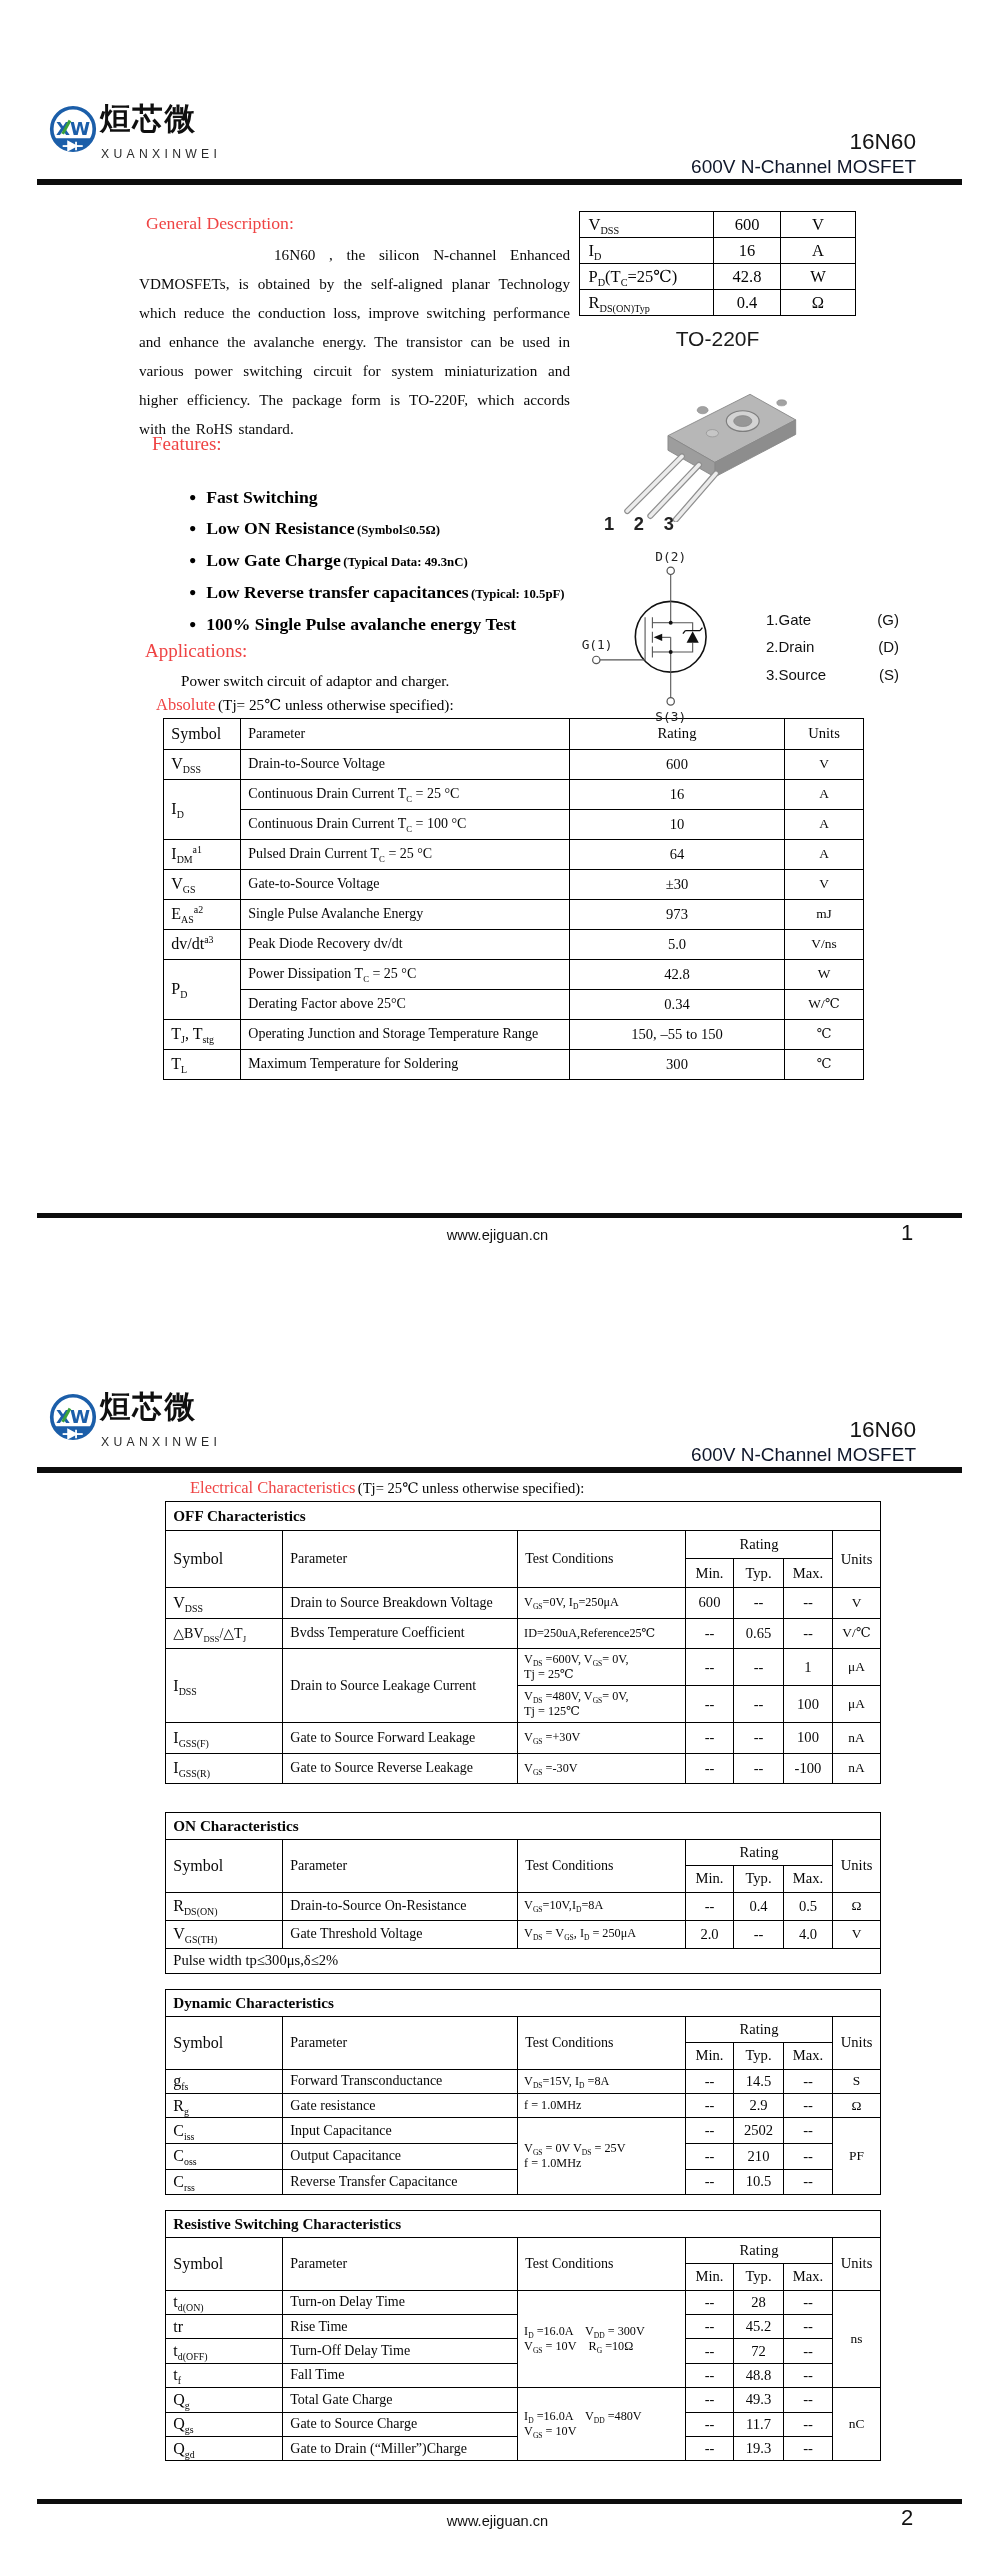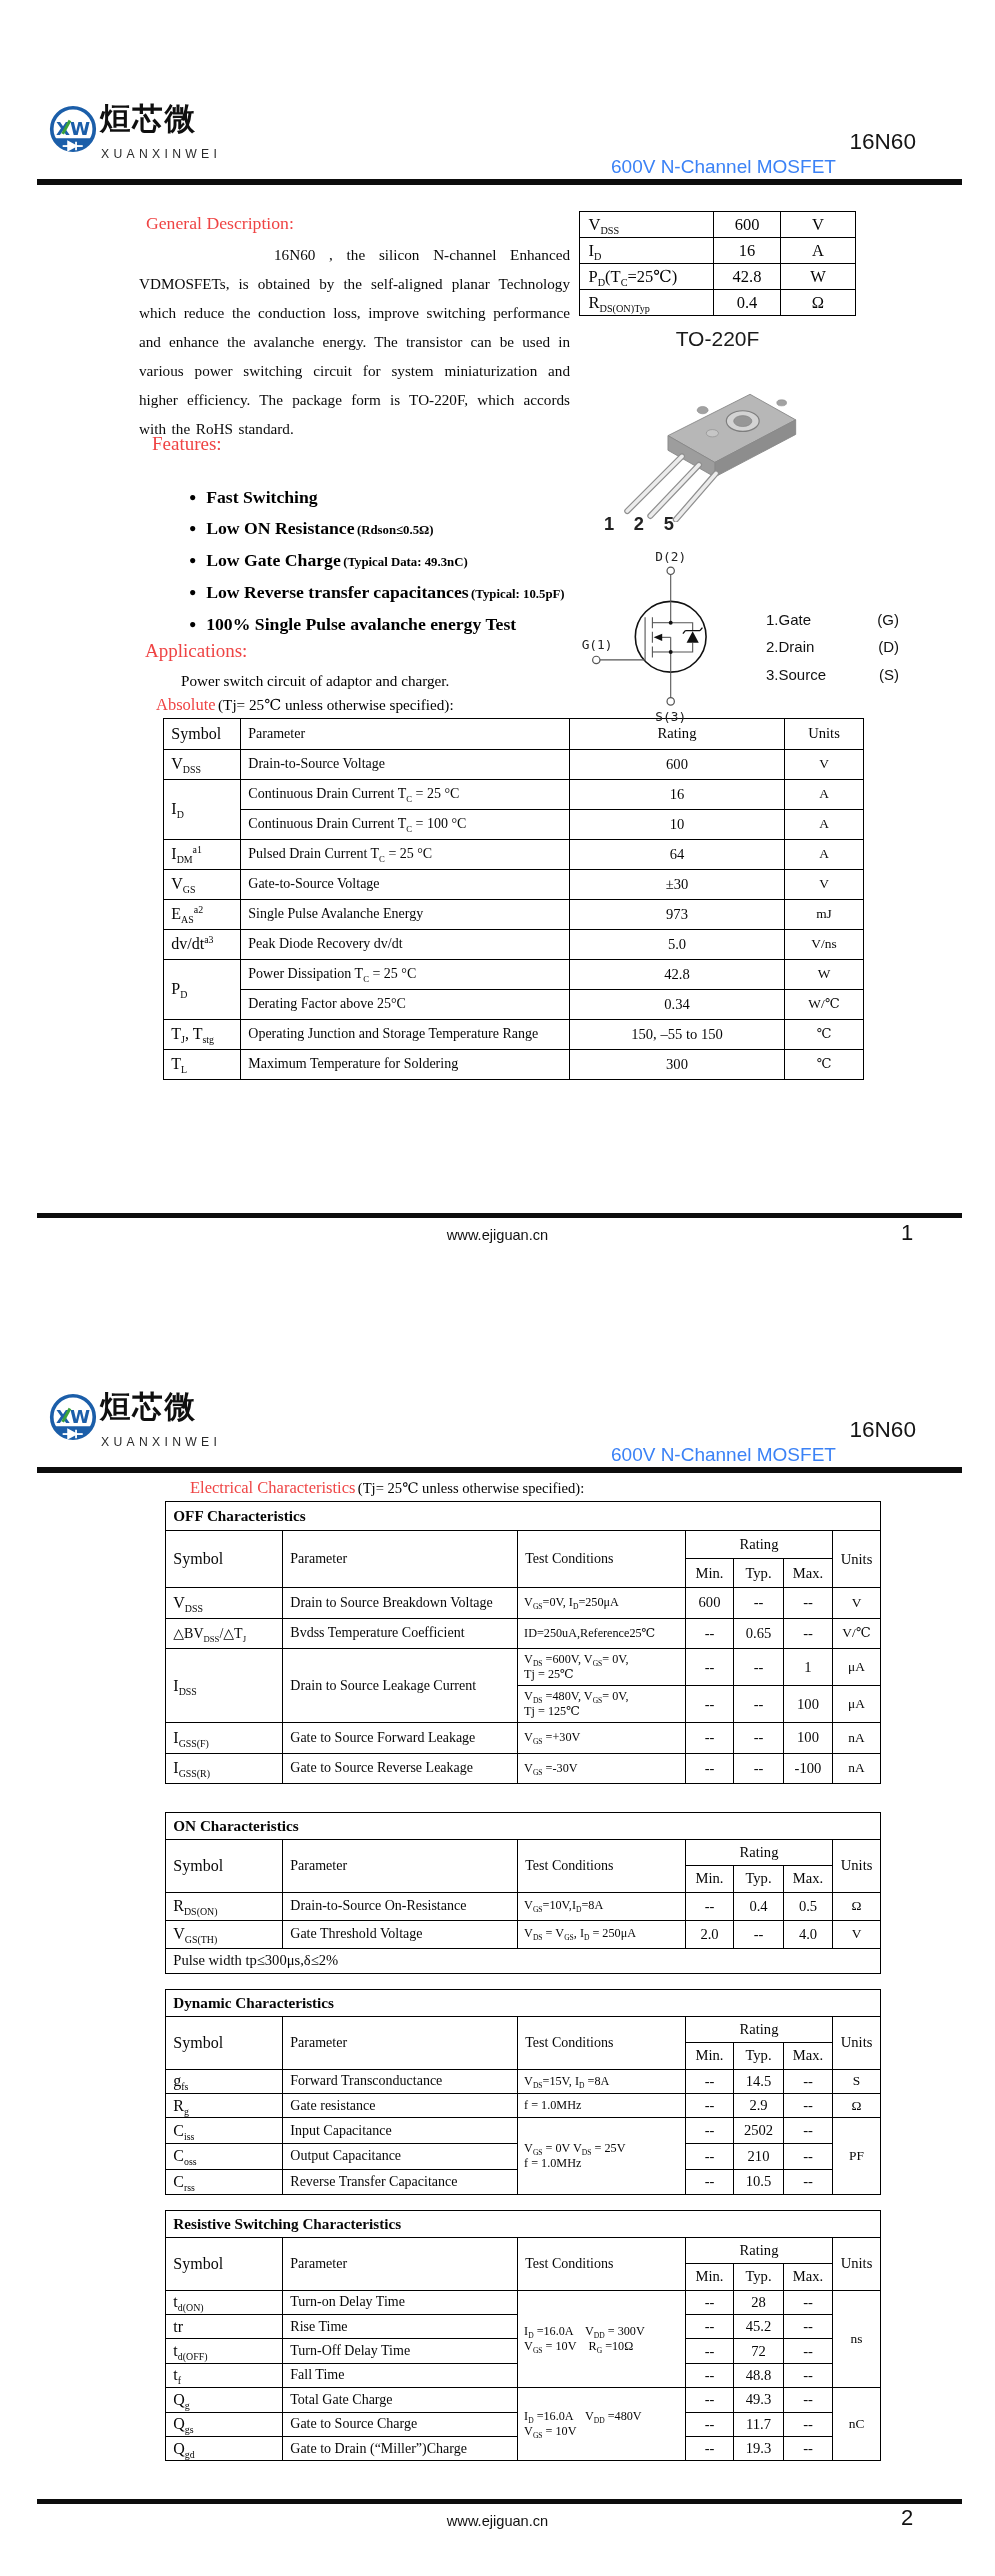--- a/index.html
+++ b/index.html
@@ -5,21 +5,21 @@
   html,body{margin:0;padding:0;background:#fff;}
   body{width:995px;font-family:"Liberation Serif","DejaVu Serif",serif;color:#000;}
   .page{position:relative;width:995px;height:1288px;background:#fff;overflow:hidden;}
   .abs{position:absolute;}
   .sans{font-family:"Liberation Sans","DejaVu Sans",sans-serif;}
   .rule{position:absolute;background:#0d0d0d;}
   
   .logo-cn{font-family:"DejaVu Sans","Liberation Sans",sans-serif;font-weight:bold;font-size:30.5px;letter-spacing:1.8px;color:#0f0f0f;line-height:1;}
   .logo-en{font-family:"Liberation Sans","DejaVu Sans",sans-serif;font-size:12.2px;letter-spacing:4.3px;color:#2b2b2b;line-height:1;}
   .part-no{font-size:22.6px;color:#151515;text-align:right;line-height:1;}
-  .part-sub{font-size:19px;color:#3b82f6;text-align:left;line-height:1;}
+  .part-sub{font-size:19px;color:#0f172a;text-align:right;line-height:1;}
   
   .h-bold{font-weight:normal;color:#ef4444;}
   
   .gd-par{font-size:15.2px;line-height:29px;text-align:justify;text-indent:135px;word-spacing:1.8px;color:#090909;}
   
   table{border-collapse:collapse;table-layout:fixed;}
   .t{position:absolute;border:1.8px solid #000;}
   .t td{border:1.2px solid #000;padding:0 4.9px;overflow:hidden;font-size:14.6px;color:#060606;}
   .t .sym{font-size:16px;text-align:left;padding-left:7.3px;}
   .t .par{text-align:left;padding-left:7.3px;font-size:14px;}
@@ -76,21 +76,21 @@
   <div class="abs h-bold" style="left:152px;top:433px;font-size:19px;">Features:</div>
 
   <div class="feat" style="top:487px;">
     <span class="bullet">●</span>
     <span class="fmain">Fast Switching</span>
     <span class="fnote"></span>
   </div>
   <div class="feat" style="top:518px;">
     <span class="bullet">●</span>
     <span class="fmain">Low ON Resistance</span>
-    <span class="fnote">(Rdson≤0.5Ω)</span>
+    <span class="fnote">(Symbol≤0.5Ω)</span>
   </div>
   <div class="feat" style="top:550px;">
     <span class="bullet">●</span>
     <span class="fmain">Low Gate Charge</span>
     <span class="fnote">(Typical Data: 49.3nC)</span>
   </div>
   <div class="feat" style="top:582px;">
     <span class="bullet">●</span>
     <span class="fmain">Low Reverse transfer capacitances</span>
     <span class="fnote">(Typical: 10.5pF)</span>
@@ -238,21 +238,21 @@
       <line x1="146" y1="156" x2="66" y2="240"></line>
       <line x1="174" y1="170" x2="108" y2="246"></line>
     </g>
     <g stroke="#ececec" stroke-width="6" stroke-linecap="round">
       <line x1="118" y1="142" x2="28" y2="232"></line>
       <line x1="146" y1="156" x2="66" y2="240"></line>
       <line x1="174" y1="170" x2="108" y2="246"></line>
     </g>
   </svg>
 
-  <div class="abs pins" style="left:604px;top:513px;">1 2 5</div>
+  <div class="abs pins" style="left:604px;top:513px;">1 2 3</div>
 
   <svg class="abs" style="left:579px;top:544px;" width="159" height="183" viewBox="0 0 260 300">
     <text x="150" y="28" text-anchor="middle" font-family="DejaVu Sans Mono, monospace" font-size="21" fill="#222">D(2)</text>
     <circle cx="150" cy="44" r="6" fill="#fff" stroke="#555" stroke-width="2"></circle>
     <circle cx="150" cy="152" r="58" fill="none" stroke="#111" stroke-width="2.6"></circle>
     <g stroke="#555" stroke-width="1.8" fill="none">
       <line x1="150" y1="50" x2="150" y2="129"></line>
       <line x1="108" y1="120" x2="108" y2="176"></line>
       <line x1="120" y1="120" x2="120" y2="138"></line>
       <line x1="120" y1="144" x2="120" y2="162"></line>

